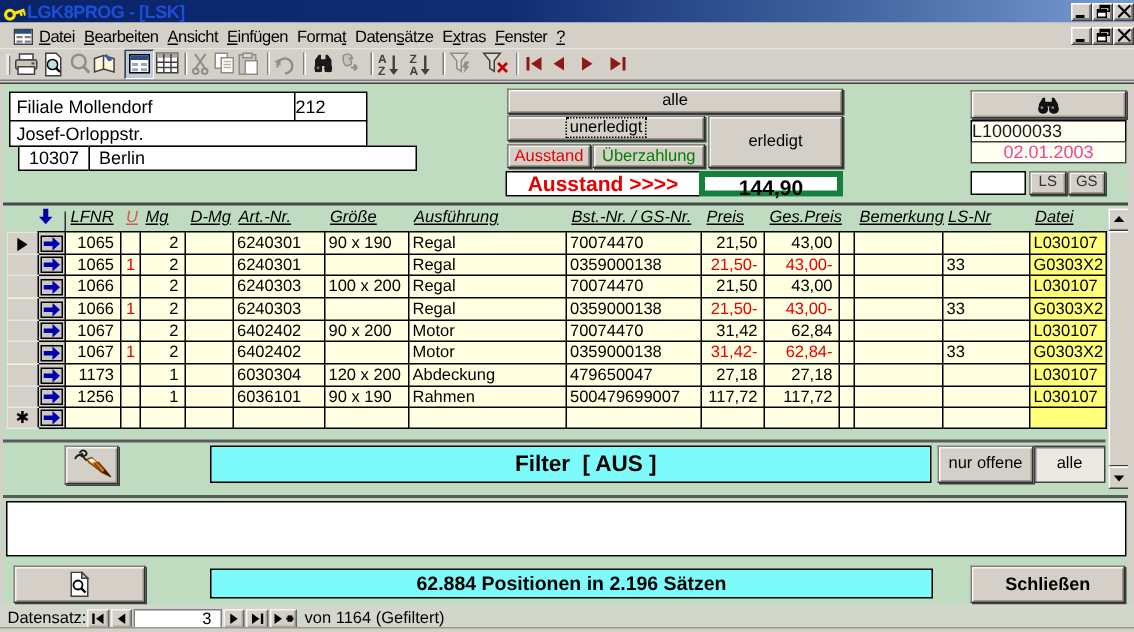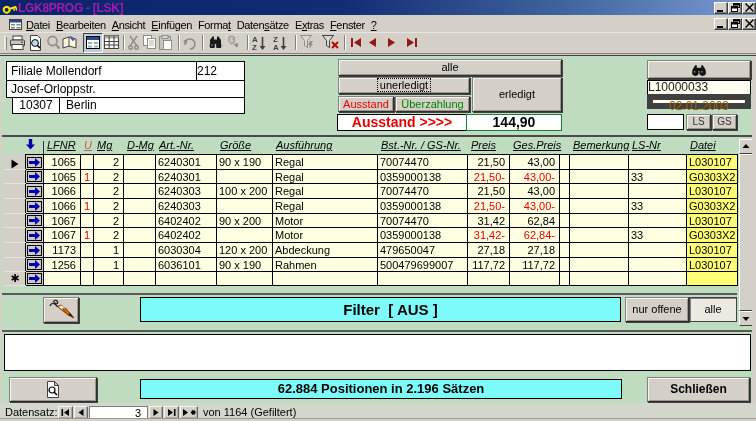--- a/index.html
+++ b/index.html
@@ -2,21 +2,21 @@
 <html><head>
 <meta charset="utf-8">
 <style>
 * { margin:0; padding:0; box-sizing:border-box; font-family:"Liberation Sans",sans-serif; }
 html,body { width:756px; height:421px; }
 body { position:relative; background:#c0dcc0; overflow:hidden; font-size:11px; color:#000; }
 .abs { position:absolute; }
 
 
 #titlebar { left:0; top:0; width:756px; height:15px; background:linear-gradient(to right,#0a246a 0%,#122c74 45%,#41659f 75%,#7b9bd3 100%); }
-#titletext { left:18px; top:1px; color:#a21caf; font-weight:bold; font-size:12px; letter-spacing:-0.3px; }
+#titletext { left:18px; top:1px; color:#1d4ed8; font-weight:bold; font-size:12px; letter-spacing:-0.3px; }
 .winbtn { width:14px; height:12px; background:#d4d0c8; border:1px solid; border-color:#fff #404040 #404040 #fff; box-shadow:inset -1px -1px 0 #808080; font-size:9px; text-align:center; line-height:11px; font-weight:bold; }
 
 
 #menubar { left:0; top:15px; width:756px; height:18px; background:#d4d0c8; border-bottom:1px solid #e8e6e0; }
 #menuitems { left:26px; top:19px; font-size:11px; white-space:nowrap; letter-spacing:-0.35px; }
 #menuitems span { margin-right:6px; }
 
 
 #toolbar { left:0; top:33px; width:756px; height:20px; background:#d4d0c8; }
 #sep53 { left:0; top:53px; width:756px; height:3px; background:#d4d0c8; border-top:1px solid #808080; border-bottom:1px solid #404040; }
@@ -230,41 +230,41 @@
       <path d="M407 5 v9 l7 -4.5 z"></path>
       <rect x="415" y="5" width="2" height="9"></rect>
     </g>
 </svg>
 <div class="abs" id="sep53"></div>
 
 <div class="abs field" style="left:6px; top:61px; width:191px; height:20px; line-height:18px; padding-left:4px; font-size:12px;">Filiale Mollendorf</div>
 <div class="abs field" style="left:196px; top:61px; width:49px; height:20px; line-height:18px; font-size:12px;">212</div>
 <div class="abs field" style="left:6px; top:80px; width:239px; height:18px; line-height:16px; padding-left:4px; font-size:12px;">Josef-Orloppstr.</div>
 <div class="abs field" style="left:12px; top:97px; width:48px; height:17px; line-height:15px; text-align:center; font-size:12px;">10307</div>
-<div class="abs field" style="left:59px; top:97px; width:186px; height:17px; line-height:15px; padding-left:6px; font-size:12px;">Berlin</div>
+<div class="abs field" style="left:59px; top:97px; width:219px; height:17px; line-height:15px; padding-left:6px; font-size:12px;">Berlin</div>
 
 <div class="abs btn" style="left:338px; top:59px; width:224px; height:17px; line-height:15px;">alle</div>
 <div class="abs btn" style="left:338px; top:77px; width:132px; height:17px; line-height:15px;"><span style="outline:1px dotted #000; padding:0 2px;">unerledigt</span></div>
 <div class="abs btn" style="left:472px; top:77px; width:90px; height:35px; line-height:33px;">erledigt</div>
 <div class="abs btn red" style="left:338px; top:96px; width:56px; height:16px; line-height:14px;">Ausstand</div>
 <div class="abs btn" style="left:395px; top:96px; width:75px; height:16px; line-height:14px; color:#008000;">Überzahlung</div>
 <div class="abs field" style="left:337px; top:114px; width:130px; height:17px; line-height:15px; text-align:center; font-weight:bold; font-size:14px; color:#e80000;">Ausstand &gt;&gt;&gt;&gt;</div>
-<div class="abs" style="left:466px; top:114px; width:96px; height:17px; line-height:15px; text-align:center; font-weight:bold; font-size:14px; background:#fff; border:1px solid #15803d;">144,90</div>
+<div class="abs" style="left:466px; top:114px; width:96px; height:17px; line-height:15px; text-align:center; font-weight:bold; font-size:14px; background:#fff; border:4px solid #15803d;">144,90</div>
 
 <div class="abs btn" style="left:647px; top:60px; width:104px; height:19px;"><svg width="16" height="13" viewBox="0 0 16 13" style="margin-top:3px;">
       <g fill="#111">
         <path d="M1.6 5.5 L4.2 1.2 h1.6 v2.6 h4.4 V1.2 h1.6 l2.6 4.3 v1.5 h-12.8 z"></path>
         <circle cx="4.4" cy="8.6" r="3.3"></circle>
         <circle cx="11.6" cy="8.6" r="3.3"></circle>
       </g>
       <circle cx="3.6" cy="7.8" r="0.9" fill="#888"></circle>
       <circle cx="10.8" cy="7.8" r="0.9" fill="#888"></circle>
     </svg></div>
 <div class="abs" style="left:647px; top:80px; width:104px; height:15px; background:#fffff2; border:1px solid #000; text-align:left; font-size:12px; line-height:13px; color:#1a1a1a;">L10000033</div>
-<div class="abs" style="left:647px; top:94px; width:104px; height:15px; background:#fffff2; border:6px solid #404040; text-align:center; font-size:12px; line-height:13px; color:#a16207;">02.01.2003</div>
+<div class="abs" style="left:647px; top:94px; width:104px; height:15px; background:#fffff2; border:1px solid #404040; text-align:center; font-size:12px; line-height:13px; color:#ec4899;">02.01.2003</div>
 <div class="abs field" style="left:647px; top:114px; width:37px; height:16px;"></div>
 <div class="abs btn" style="left:686px; top:114px; width:25px; height:16px; line-height:14px; color:#333; font-size:10px;">LS</div>
 <div class="abs btn" style="left:712px; top:114px; width:25px; height:16px; line-height:14px; color:#333; font-size:10px;">GS</div>
 
 <div class="abs" style="left:1px; top:135px; width:752px; height:2px; background:#4a4a4a;"></div>
 <div class="abs" style="left:43px; top:141px; width:1px; height:13px; background:#333;"></div>
 <div class="abs" id="gridhead" style="left:4px; top:139px; width:733px; height:14px;">
 <span style="left:22px;"><svg width="9" height="11" viewBox="0 0 9 11">
         <path d="M2.8 0 h3.4 v5.5 h2.8 l-4.5 5 l-4.5 -5 h2.8 z" fill="#0000b0"></path>
       </svg></span>

